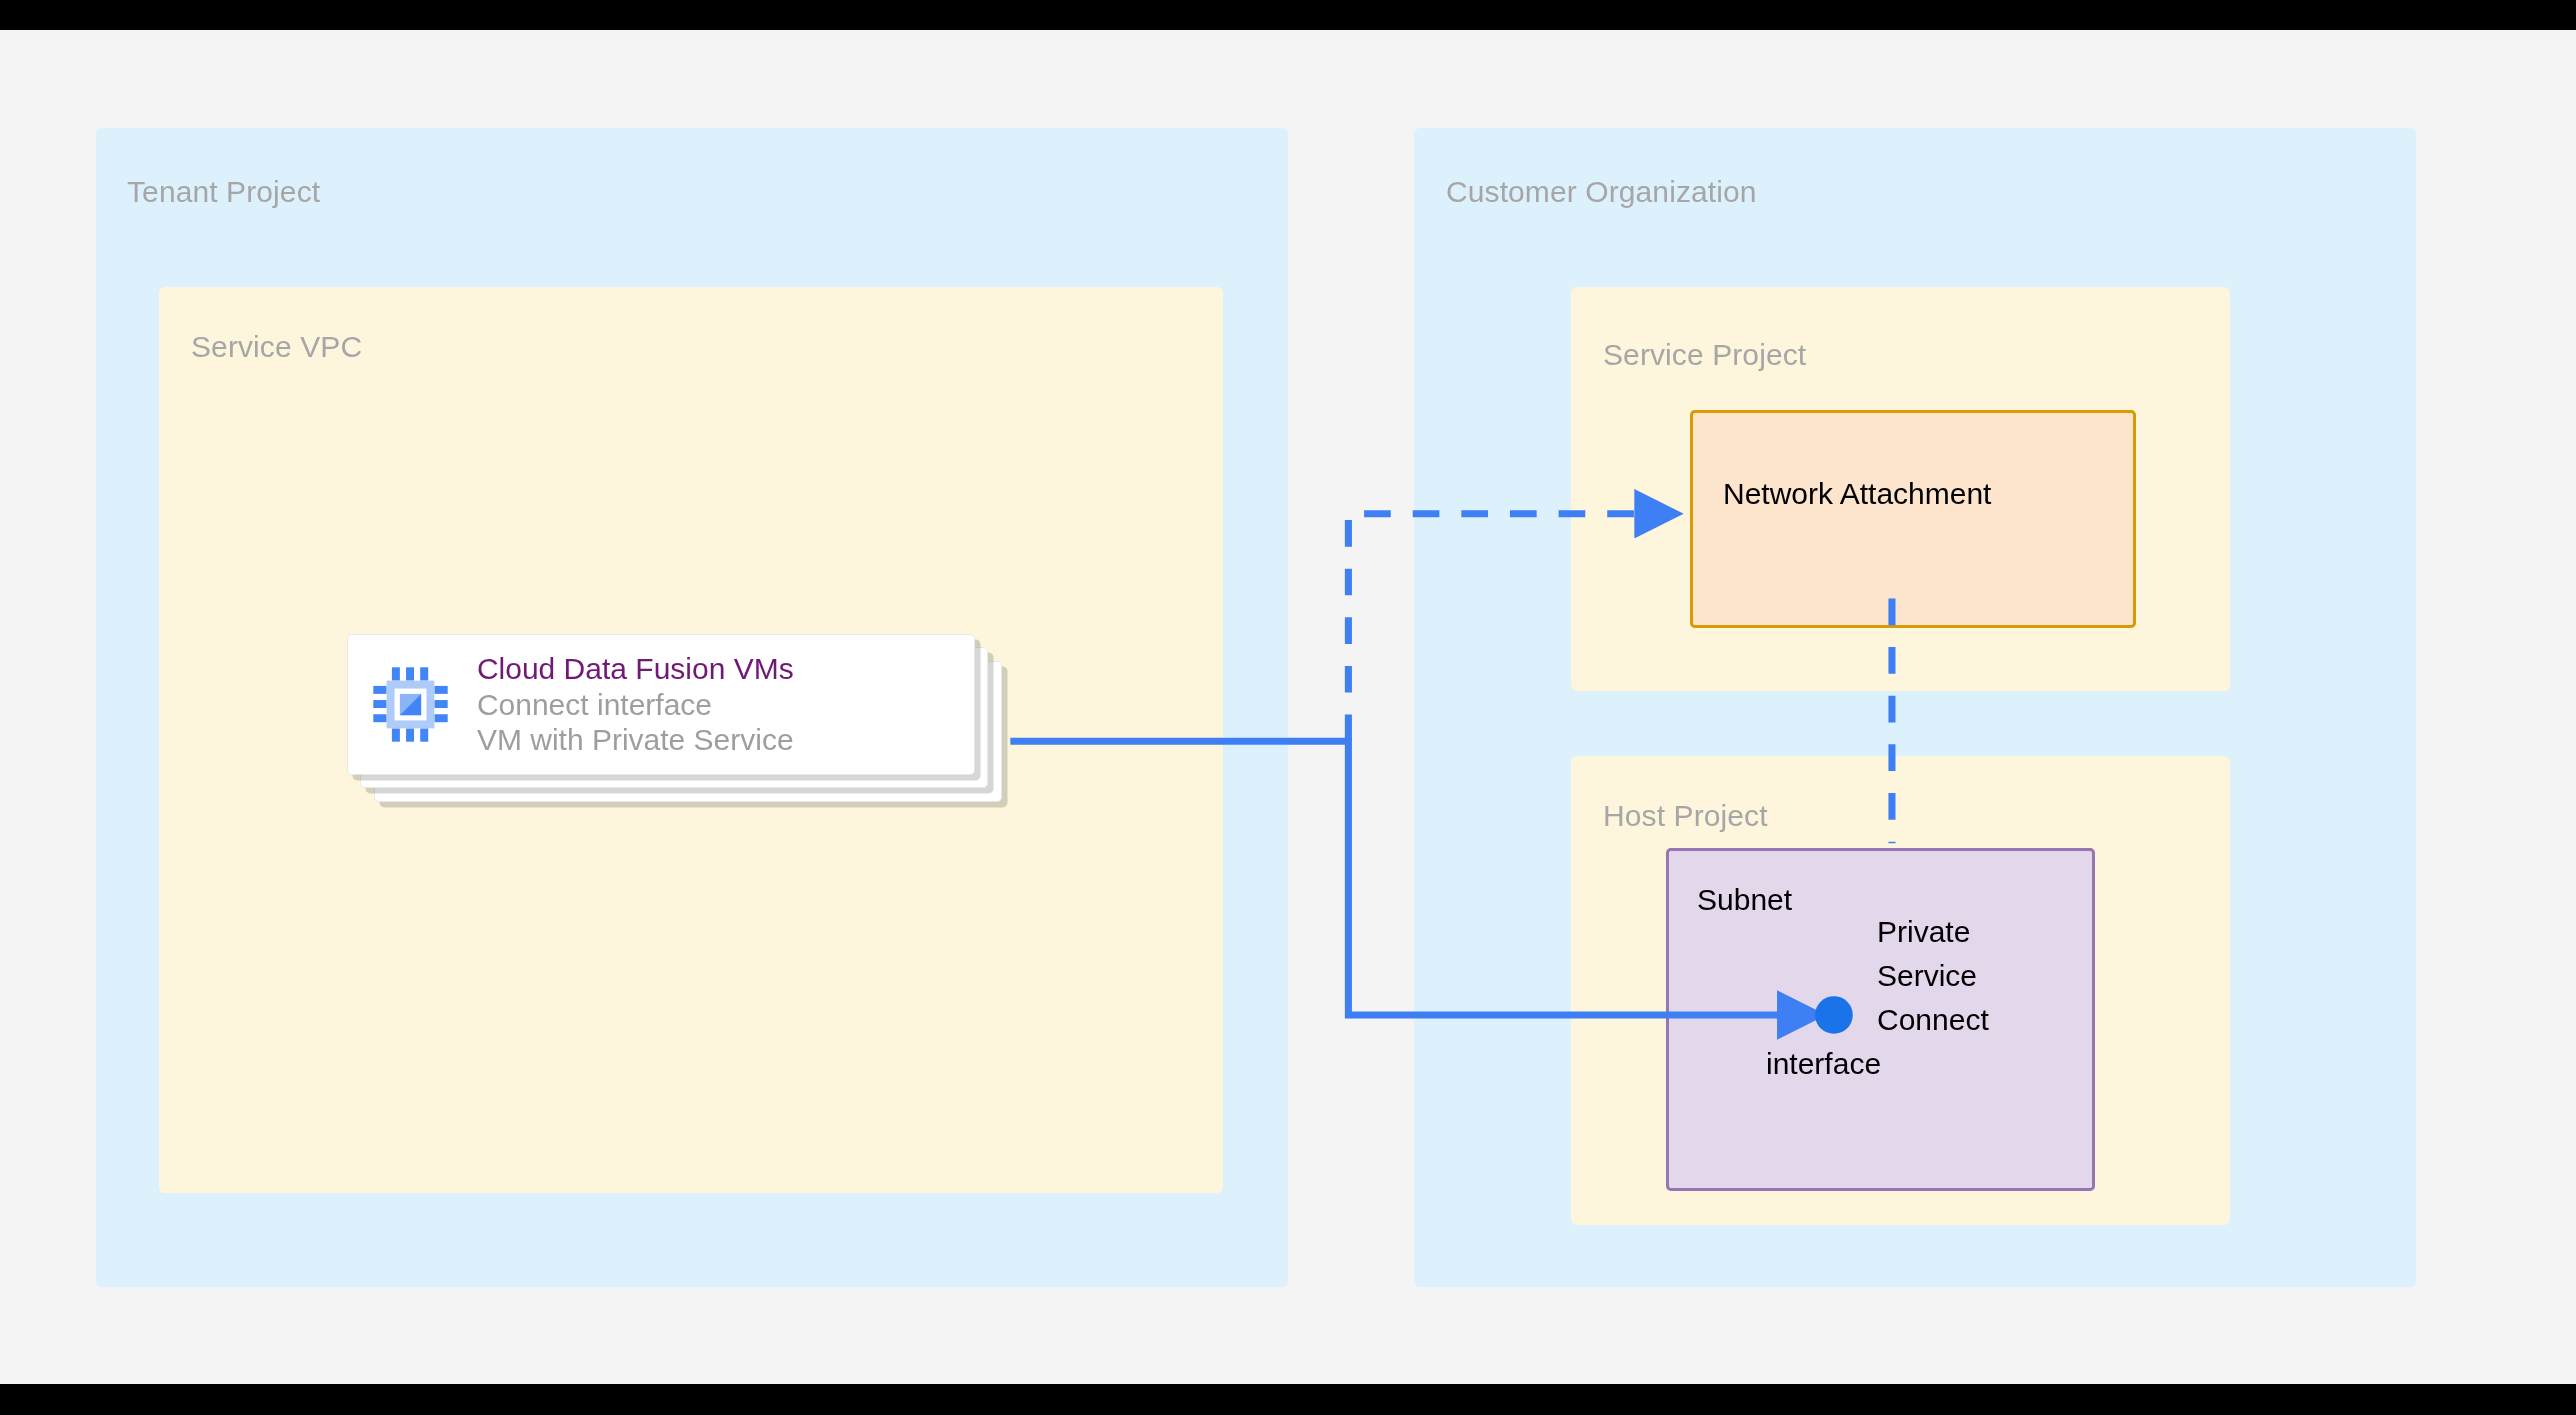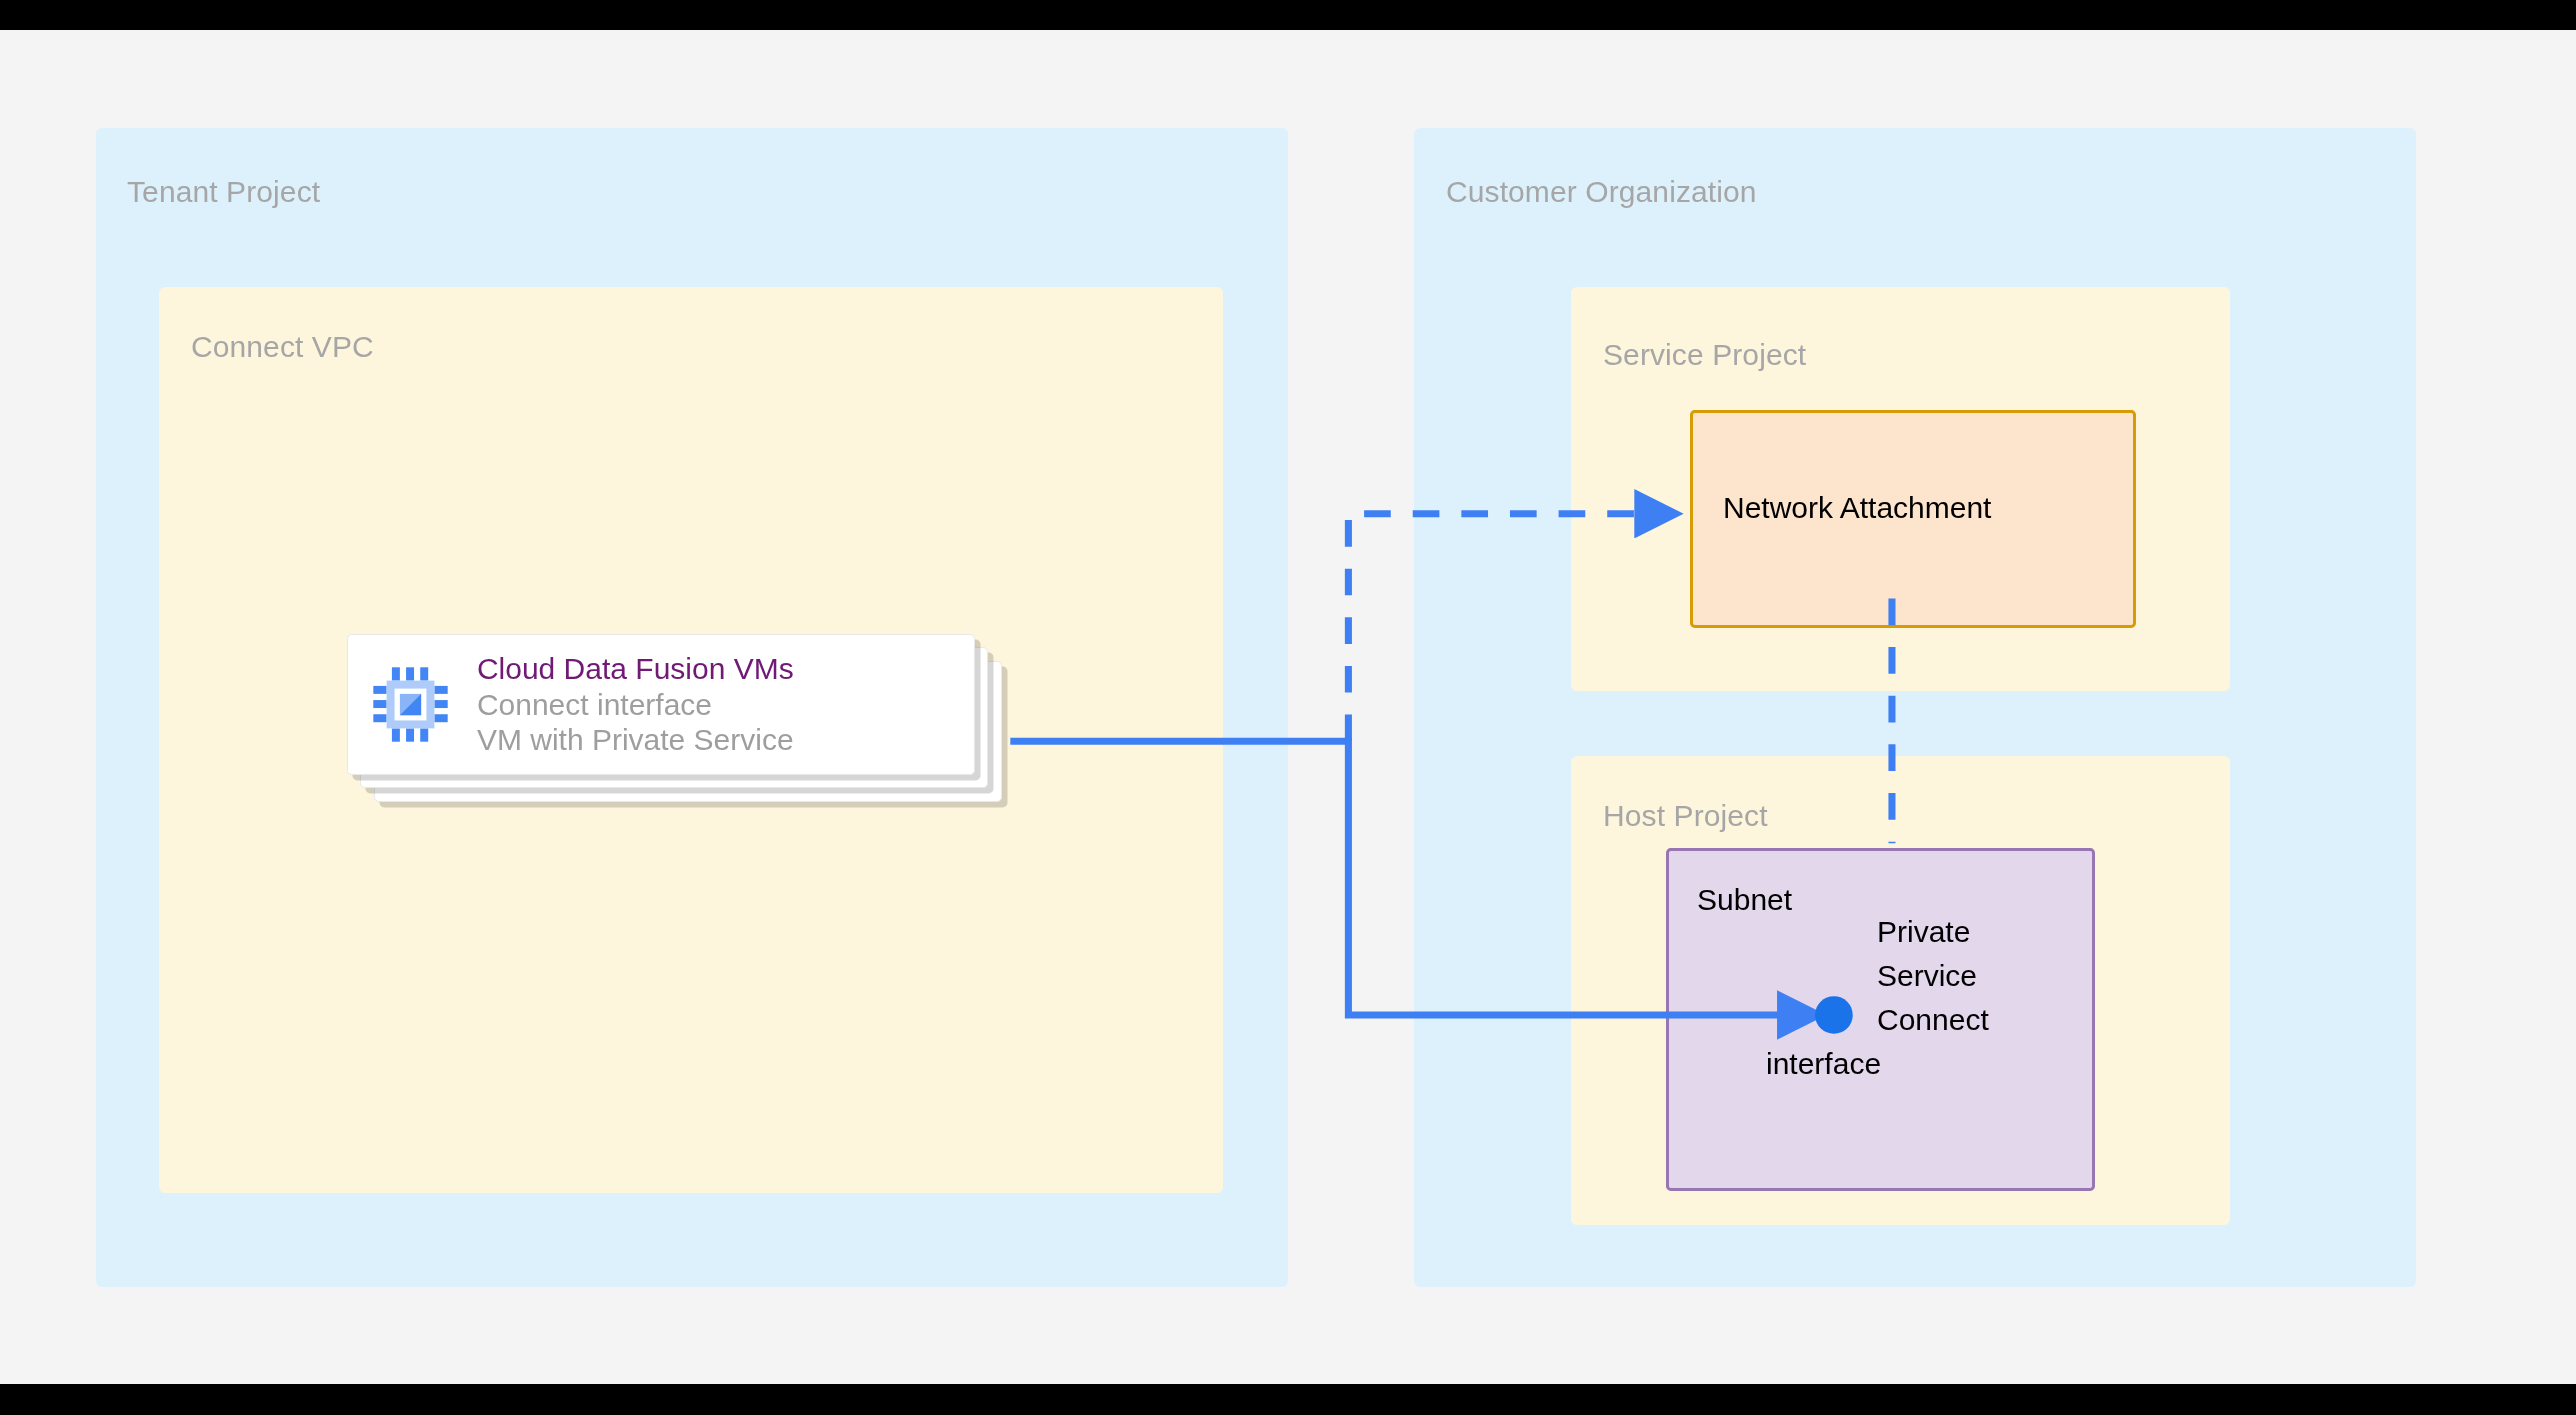--- a/index.html
+++ b/index.html
@@ -140,21 +140,21 @@
   <div class="letterbox bot"></div>
 
   <div class="stage">
 
     <div class="group-box blue" style="left:96px; top:98px; width:1192px; height:1159px;">
     </div>
     <div class="group-title" style="left:127px; top:145px;">Tenant Project</div>
 
     <div class="group-box yellow" style="left:159px; top:257px; width:1064px; height:906px;">
     </div>
-    <div class="group-title" style="left:191px; top:300px;">Connect VPC</div>
+    <div class="group-title" style="left:191px; top:300px;">Service VPC</div>
 
     <div class="card-stack" style="left:347px; top:604px; width:659px; height:157px;">
 
       <div class="card back2" style="width:628px; height:141px;"></div>
       <div class="card back1" style="width:628px; height:141px;"></div>
 
       <div class="card front" style="width:628px; height:141px;">
         <div class="card-body">
 
           <span class="card-icon">
@@ -196,21 +196,21 @@
     <div class="group-box blue" style="left:1414px; top:98px; width:1002px; height:1159px;">
     </div>
     <div class="group-title" style="left:1446px; top:145px;">Customer Organization</div>
 
     <div class="group-box yellow" style="left:1571px; top:257px; width:659px; height:404px;">
     </div>
     <div class="group-title" style="left:1603px; top:300px;margin-top:8px;">Service Project</div>
 
     <div class="node-box attachment" style="left:1690px; top:380px; width:446px; height:218px;">
     </div>
-    <div class="node-label" style="left:1723px; top:461px;text-align:center;">Network Attachment</div>
+    <div class="node-label" style="left:1723px; top:447px;text-align:center;">Network Attachment</div>
 
     <div class="group-box yellow" style="left:1571px; top:726px; width:659px; height:469px;">
     </div>
     <div class="group-title" style="left:1603px; top:769px;">Host Project</div>
 
     <div class="node-box subnet" style="left:1666px; top:818px; width:429px; height:343px;">
     </div>
     <div class="node-label" style="left:1697px; top:853px;">Subnet</div>
 
     <div class="node-label" style="left:1877px; top:885px;">Private</div>

